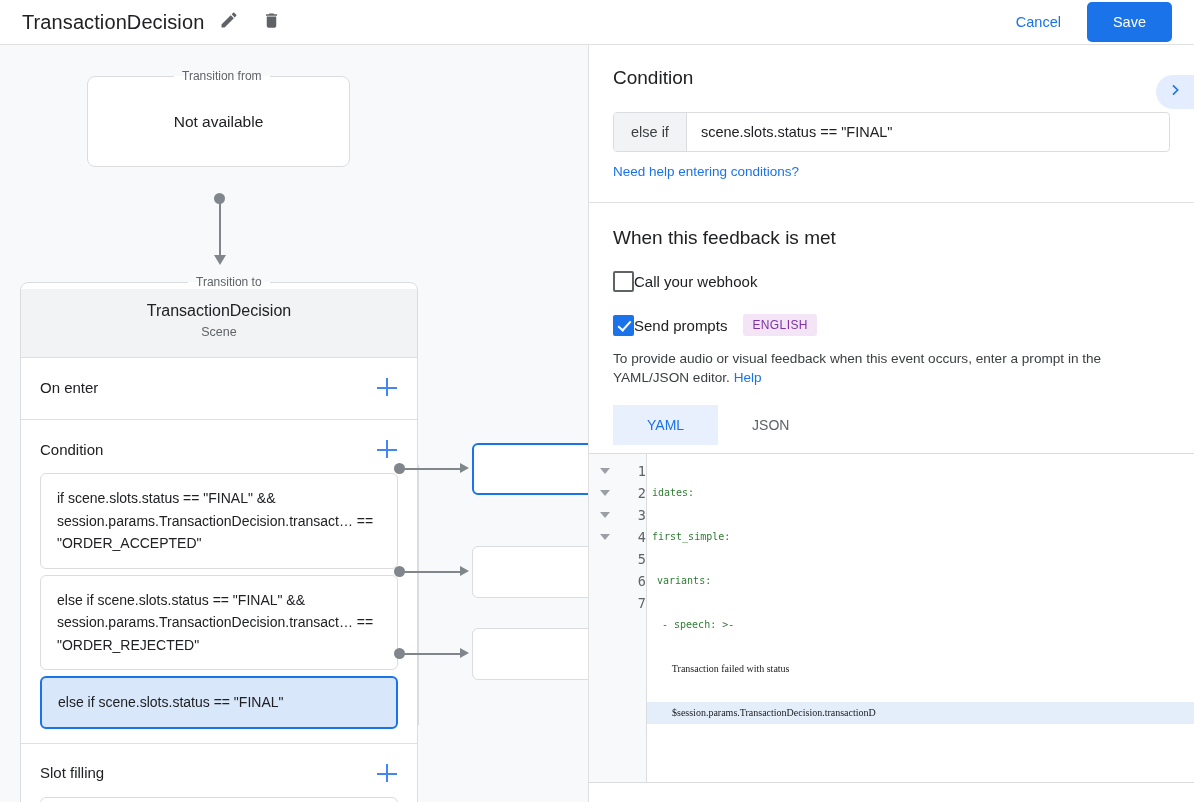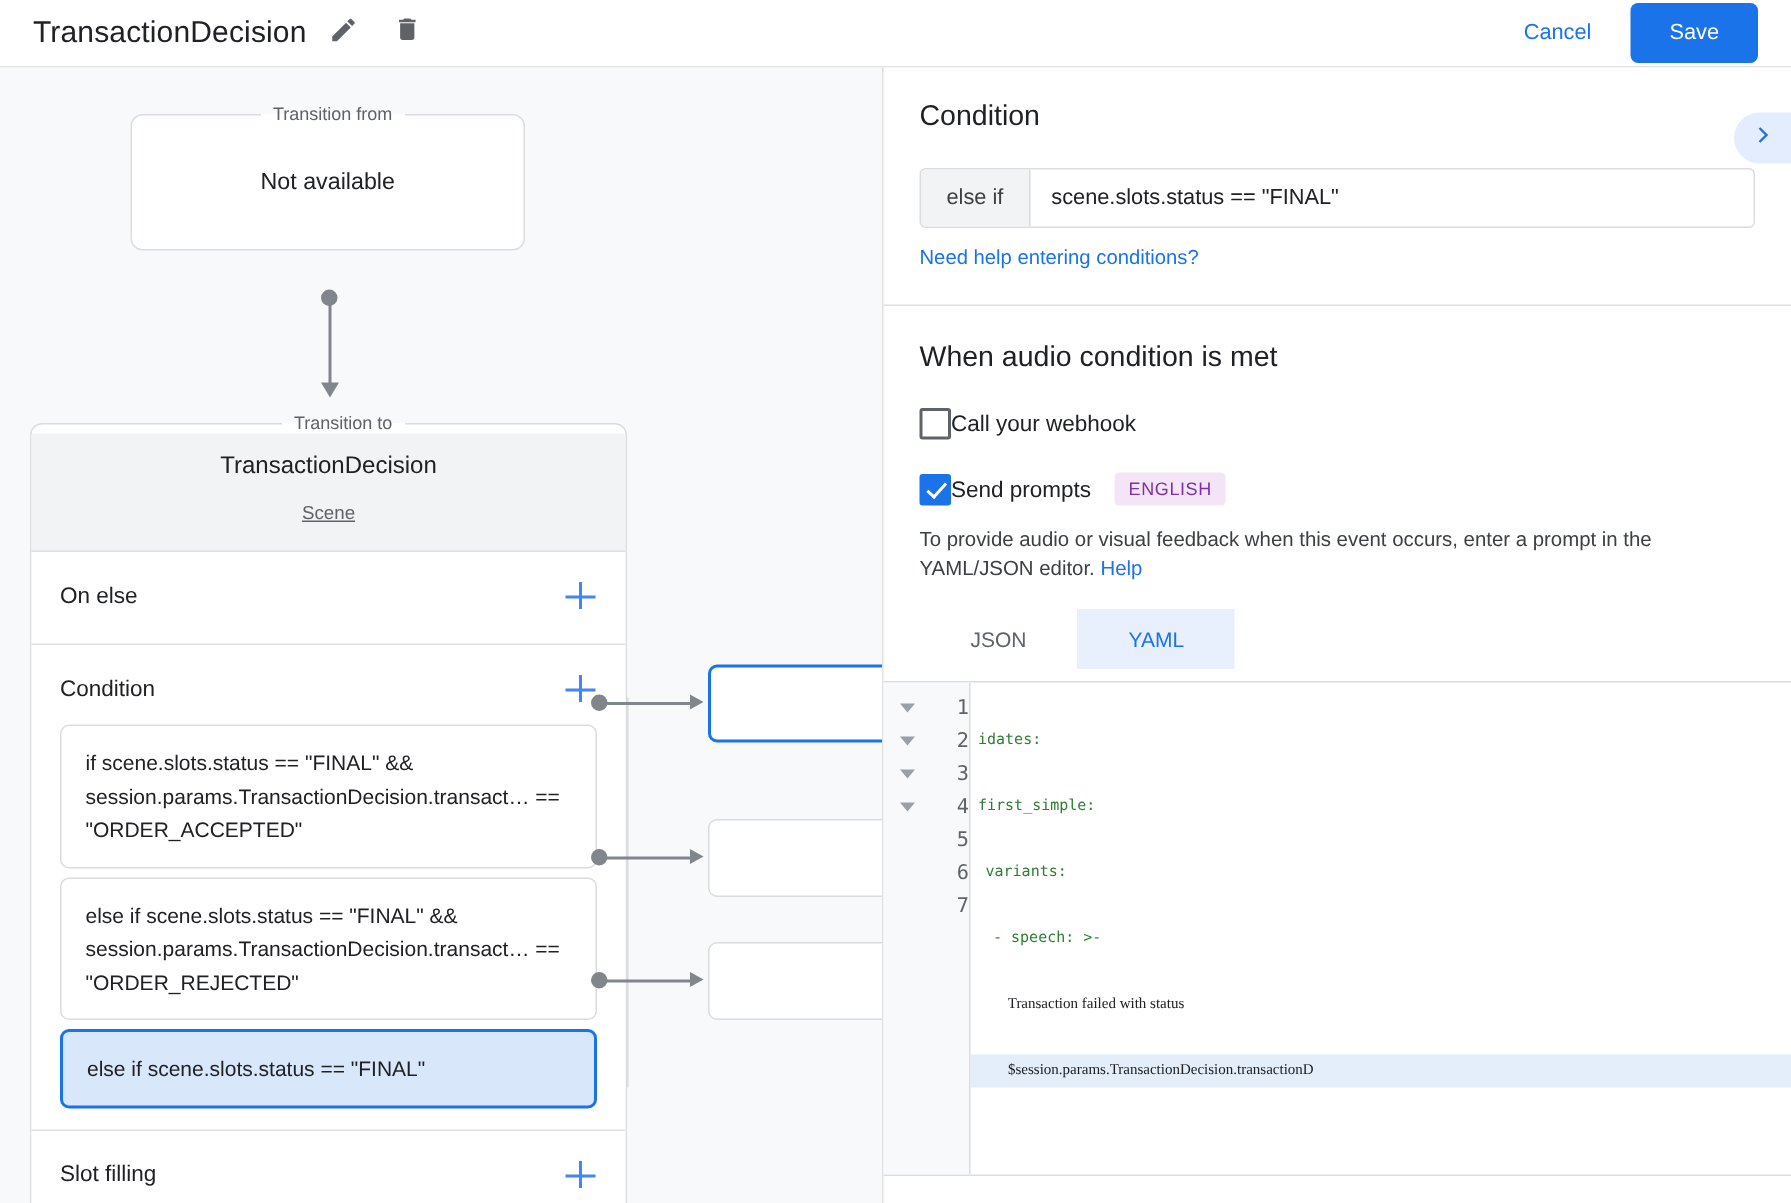--- a/index.html
+++ b/index.html
@@ -69,21 +69,21 @@
 
   fieldset.tto {
     left: 20px; top: 230px; width: 398px;
   }
   fieldset.tto > legend { margin-left: 167px; }
   .scene-head {
     background: #f1f3f4; padding: 13px 0 18px; text-align: center;
     border-bottom: 1px solid #e0e0e0;
   }
   .scene-name { font-size: 16px; color: #202124; }
-  .scene-kind { font-size: 12.5px; color: #5f6368; margin-top: 15px; text-decoration: underline; }
+  .scene-kind { font-size: 12.5px; color: #5f6368; margin-top: 5px; }
 
   .sect { border-bottom: 1px solid #e0e0e0; padding: 0 0 14px; background:#fff; }
   .sect:last-child { border-bottom: none; }
   .sect-head {
     display: flex; align-items: center; justify-content: space-between;
     padding: 17px 18px 6px 19px;
   }
   .sect-title { font-size: 15px; color: #202124; }
   .plus {
     width: 24px; height: 24px; position: relative; cursor: pointer;
@@ -251,21 +251,21 @@
     <fieldset class="tbox tto">
       <legend>Transition to</legend>
 
       <div class="scene-head">
         <div class="scene-name">TransactionDecision</div>
         <div class="scene-kind">Scene</div>
       </div>
 
       <div class="sect">
         <div class="sect-head">
-          <span class="sect-title">On else</span>
+          <span class="sect-title">On enter</span>
           <span class="plus"></span>
         </div>
       </div>
 
       <div class="sect">
         <div class="sect-head">
           <span class="sect-title">Condition</span>
           <span class="plus"></span>
         </div>
         <div class="cond-card">if scene.slots.status == "FINAL" &amp;&amp; session.params.TransactionDecision.transact… == "ORDER_ACCEPTED"</div>
@@ -319,40 +319,40 @@
       </div>
 
       <div class="cond-input-row">
         <div class="cond-prefix">else if</div>
         <input class="cond-input" type="text" value="scene.slots.status == &quot;FINAL&quot;" style="">
       </div>
       <a class="help-link">Need help entering conditions?</a>
     </div>
 
     <div class="panel-sect">
-      <div class="panel-h2">When audio condition is met</div>
+      <div class="panel-h2">When this feedback is met</div>
 
       <div class="cb-row">
         <div class="cb"></div>
         <span class="cb-label">Call your webhook</span>
       </div>
 
       <div class="cb-row">
         <div class="cb checked"></div>
         <span class="cb-label">Send prompts</span>
         <span class="lang-badge">ENGLISH</span>
       </div>
 
       <div class="helper-text">
         <span>To provide audio or visual feedback when this event occurs, enter a prompt in the YAML/JSON editor. </span><a>Help</a>
       </div>
 
       <div class="tabs">
+        <div class="tab active">YAML</div>
         <div class="tab">JSON</div>
-        <div class="tab active">YAML</div>
       </div>
 
       <div class="editor">
         <div class="gutter-fold">
           <div class="fold">
               <span></span>
             </div>
           <div class="fold">
               <span></span>
             </div>

